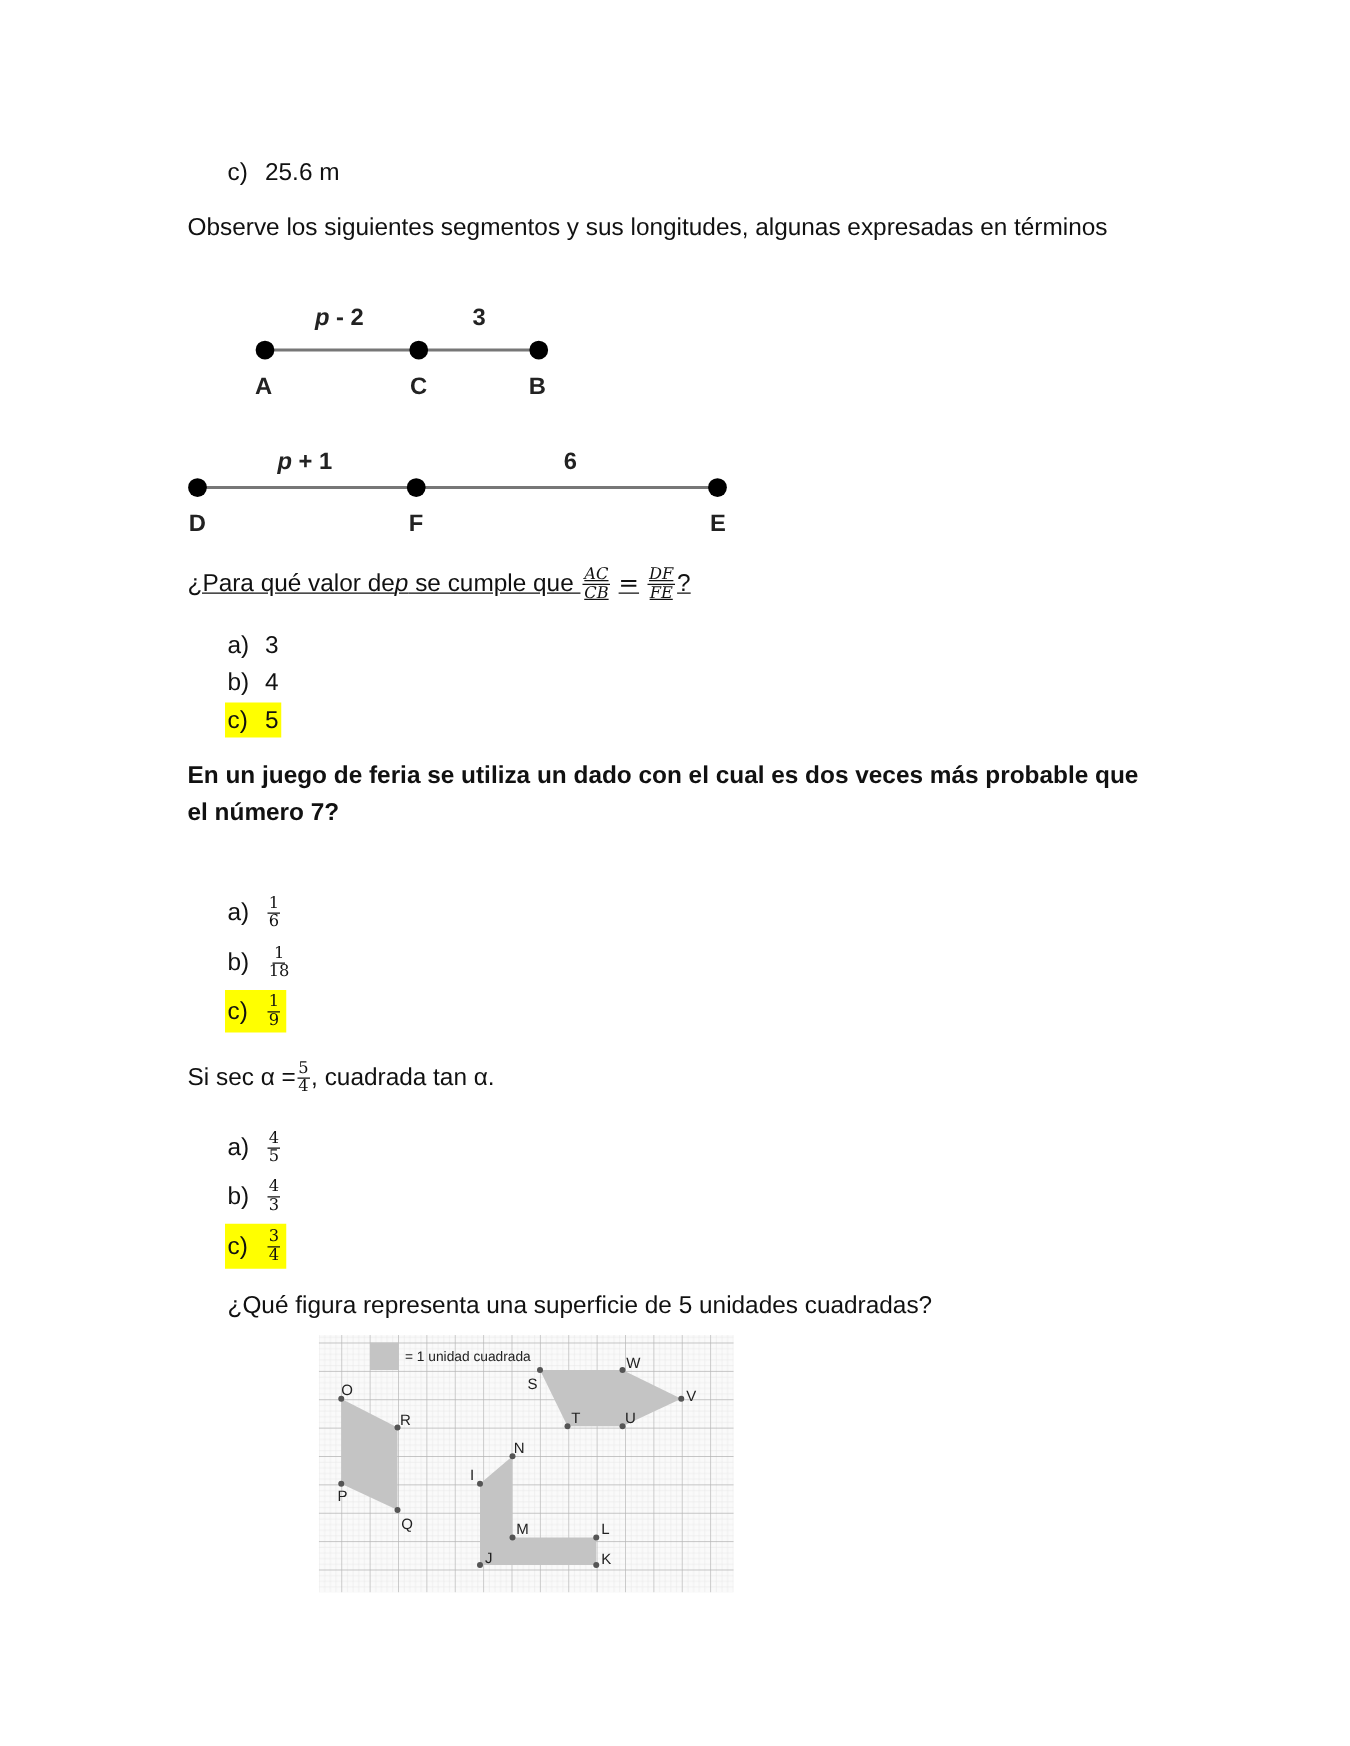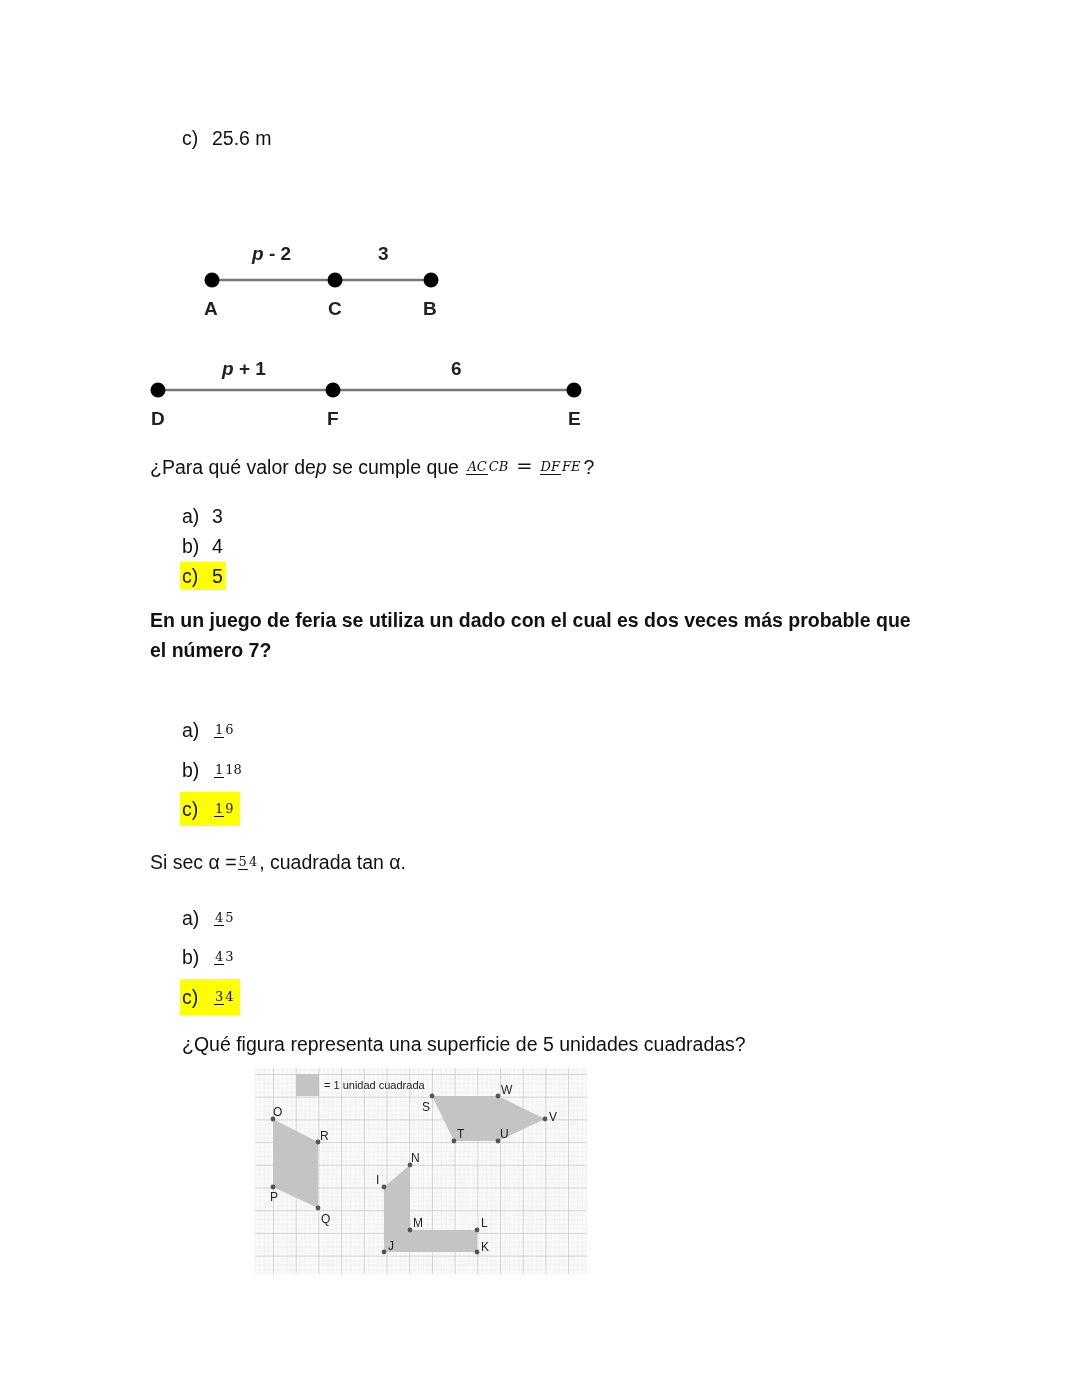--- a/index.html
+++ b/index.html
@@ -4,37 +4,38 @@
   <style>
     html, body { margin: 0; padding: 0; background: #ffffff; }
     body { width: 1080px; height: 1397px; position: relative; overflow: hidden;
            font-family: "Liberation Sans", sans-serif; color: #111; }
     .abs { position: absolute; }
     .txt { font-size: 19.5px; line-height: 30px; white-space: nowrap; }
     .para { position: absolute; left: 150px; width: 780px; font-size: 19.5px; line-height: 30px; }
     .opt { position: absolute; font-size: 19.5px; line-height: 28px; white-space: nowrap; display: flex; align-items: center; }
     .opt .lbl { display: inline-block; width: 30px; }
     .hl { background: #ffff00; }
-    .frac { display: inline-flex; flex-direction: row; align-items: center; vertical-align: middle;
+    .frac { display: inline-flex; flex-direction: column; align-items: center; vertical-align: middle;
             font-family: "DejaVu Serif", serif; font-size: 13px; line-height: 14px; margin: 0 2px; }
     .frac .num { padding: 0 1px; border-bottom: 1.4px solid #111; }
     .frac .den { padding: 0 1px; }
     .frac.it { font-style: italic; }
     .hlbox { display: inline-flex; align-items: center; background: #ffff00; padding: 0 3px 0 1px; }
     svg text { font-family: "Liberation Sans", sans-serif; }
   </style>
 </head>
 <body>
 
 <div class="opt" style="left:182px; top:124px;">
   <span class="lbl">c)</span>
   <span>25.6 m</span>
 </div>
 
 <div class="para" style="top:167px;">
+  <div>Observe los siguientes segmentos y sus longitudes, algunas expresadas en términos</div>
 </div>
 
 <svg class="abs" style="left:140px; top:235px;" width="460" height="200" viewBox="0 0 460 200">
 
   <line x1="72" y1="45" x2="291" y2="45" stroke="#777" stroke-width="2.5"></line>
   <circle cx="72" cy="45" r="7.5" fill="#000"></circle>
   <circle cx="195" cy="45" r="7.5" fill="#000"></circle>
   <circle cx="291" cy="45" r="7.5" fill="#000"></circle>
   <text x="112" y="25" font-size="19" font-weight="bold" fill="#222">
     <tspan font-style="italic">p</tspan><tspan> - 2</tspan>
@@ -50,21 +51,21 @@
   <circle cx="434" cy="155" r="7.5" fill="#000"></circle>
   <text x="82" y="140" font-size="19" font-weight="bold" fill="#222">
     <tspan font-style="italic">p</tspan><tspan> + 1</tspan>
   </text>
   <text x="311" y="140" font-size="19" font-weight="bold" fill="#222">6</text>
   <text x="11" y="190" font-size="19" font-weight="bold" fill="#222">D</text>
   <text x="187" y="190" font-size="19" font-weight="bold" fill="#222">F</text>
   <text x="428" y="190" font-size="19" font-weight="bold" fill="#222">E</text>
 </svg>
 
-<div class="abs txt" style="left:150px; top:452px; display:flex; align-items:center;">
+<div class="abs txt" style="left:150px; top:452px; display:flex; align-items:center;text-decoration:underline;">
   <span>¿Para qué valor de </span>
     <i style="margin-right:0">p</i>
     <span style="white-space:pre"> se cumple que </span>
   <span class="frac it">
     <span class="num">AC</span>
     <span class="den">CB</span>
   </span>
   <span style="margin:0 5px; font-family:'DejaVu Serif',serif;">=</span>
   <span class="frac it">
     <span class="num">DF</span>

